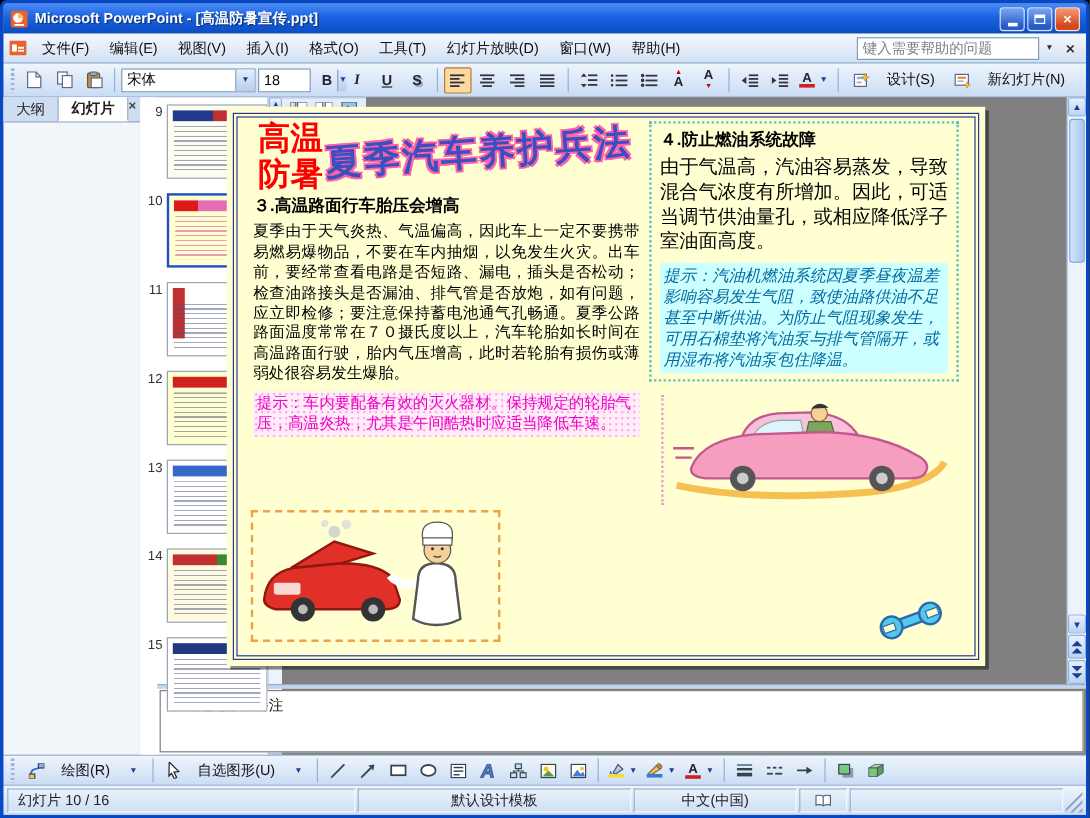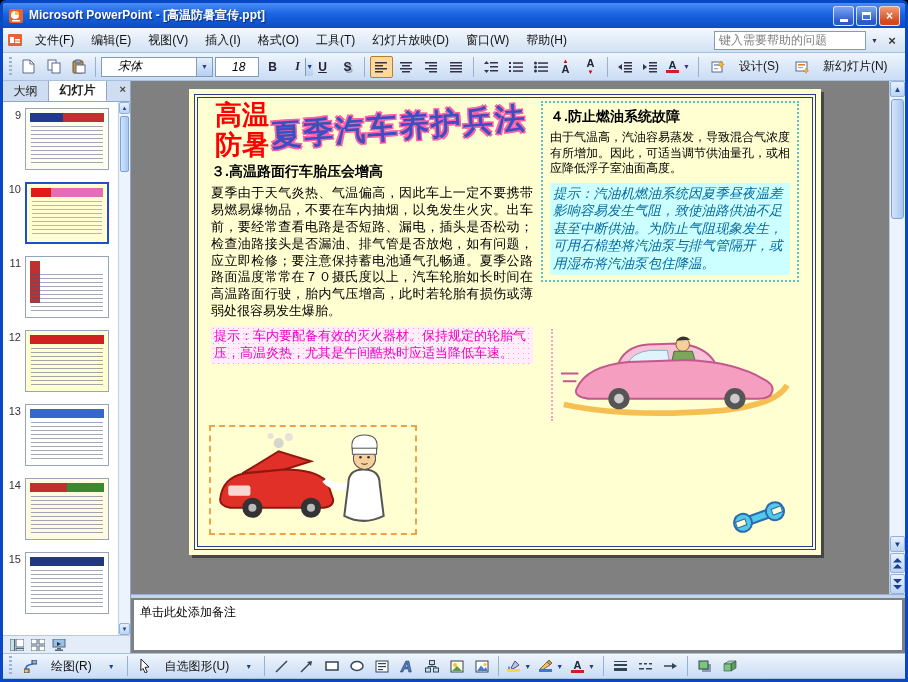--- a/index.html
+++ b/index.html
@@ -50,38 +50,38 @@
   .tb-btn { height:22px; min-width:23px; padding:0 2px; display:inline-flex; align-items:center;
     justify-content:center; gap:2px; border:1px solid transparent; border-radius:2px; color:#223;
     font-size:12px; cursor:pointer; flex:0 0 auto; }
   .tb-btn.pressed { background:#fcd9a0; border-color:#bb7d2c; }
   .tb-btn .bld { font-weight:bold; }
   .tb-btn .ita { font-style:italic; font-family:"Liberation Serif","DejaVu Serif",serif; font-weight:bold; }
   .tb-btn .und { text-decoration:underline; font-weight:bold; }
   .tb-btn .shd { font-weight:bold; text-shadow:1.5px 1.5px 0 #9ab; }
   .combo { display:flex; align-items:center; background:#fff; border:1px solid #7f9db9; height:20px;
     font-size:12px; cursor:pointer; flex:0 0 auto; }
-  .combo .cval { padding:0 16px; white-space:nowrap;font-style:italic; }
+  .combo .cval { padding:0 4px; white-space:nowrap; }
   .combo .carr { width:16px; height:18px; border-left:1px solid #7f9db9; display:flex; align-items:center;
     justify-content:center; font-size:7px; color:#1c3f94; background:linear-gradient(180deg,#e6effc,#b6cff0); }
   .combo.font { width:112px; } .combo.font .cval { flex:1; }
   .combo.size { width:44px;gap:44px; } .combo.size .cval { flex:1; }
   .colorbar { display:block; width:13px; height:3px; margin-top:-1px; }
   .lbl-btn { display:inline-flex; align-items:center; gap:14px; height:22px; padding:0 6px;
     border:1px solid transparent; border-radius:2px; font-size:12px; color:#111; cursor:pointer; flex:0 0 auto; }
   .tiny-arr { font-size:7px; color:#1c3f94; margin-left:2px; }
   .stack { display:flex; flex-direction:column; align-items:center; line-height:1; }
   .stack .a-big { font-weight:bold; font-size:11px; }
   .stack .a-sm { font-size:6px; color:#c00; }
 
   
   .content { flex:1; display:flex; min-height:0; background:#808080; }
 
   
-  .leftpanel { width:128px; flex:0 0 128px; display:flex; flex-direction:column; background:#f2f5fa;
+  .leftpanel { width:128px; flex:0 0 128px; display:flex; flex-direction:row; background:#f2f5fa;
     border-right:1px solid #8fa8c8; }
   .tabsrow { height:21px; flex:0 0 21px; display:flex; align-items:stretch; background:#cfddf0;
     border-bottom:1px solid #8fa8c8; }
   .tab { flex:0 0 46px; display:flex; align-items:center; justify-content:center; font-size:12px;
     border-right:1px solid #8fa8c8; color:#222; cursor:pointer; background:#cfddf0; }
   .tab.active { background:#fff; flex:0 0 58px; font-weight:bold; border-bottom:1px solid #fff; }
   .tab-close { flex:1; display:flex; align-items:flex-start; justify-content:flex-end; padding:2px 4px 0 0;
     font-size:11px; font-weight:bold; color:#444; cursor:pointer; }
   .panelbody { flex:1; display:flex; min-height:0; }
   .thumbs { flex:1; overflow:hidden; padding:6px 0 0 2px; background:#fff; }
@@ -148,21 +148,21 @@
     text-shadow:1.5px 1.5px 0 #ff60a8,-1.5px -1.5px 0 #ff60a8,1.5px -1.5px 0 #ff60a8,-1.5px 1.5px 0 #ff60a8;
     cursor:text; white-space:nowrap; }
   .sec3 { position:absolute; left:22px; top:74px; width:322px; cursor:text; }
   .sec-h { font-size:14px; font-weight:bold; color:#000; }
   .sec-b { margin-top:4px; font-size:13px; line-height:1.3; color:#000; text-align:justify; }
   .sec3 .tip { margin-top:6px; font-size:13px; line-height:1.3; color:#f000c8; padding:2px 3px;
     background-color:#ffeef9;
     background-image:radial-gradient(#ff9ae0 0.8px,transparent 0.9px); background-size:5px 5px; }
   .sec4 { position:absolute; left:352px; top:12px; width:258px; border:2px dotted #5fc0c0;
     padding:5px 7px; cursor:text; background:transparent; }
-  .sec4 .sec-b { font-size:12px; }
+  .sec4 .sec-b { font-size:16px; }
   .sec4 .tip { margin-top:6px; font-size:13.5px; line-height:1.3; color:#0369a1; font-style:italic;
     background:#ccffff; padding:2px 3px; }
   .car1 { position:absolute; left:362px; top:240px; width:240px; height:92px;
     border-left:2px dotted #f09ad2; padding-left:6px; cursor:pointer; }
   .sec5img { position:absolute; left:20px; top:336px; width:208px; height:110px;
     border:2px dashed #f0a24a; cursor:pointer; }
   .sec5 { position:absolute; left:238px; top:332px; width:374px; cursor:text; }
   .sec5 .sec-h { padding-left:16px; }
   .sec5 .sec-b { font-size:13px; }
   .sec5 .tip { margin-top:4px; font-size:13px; color:#f000c8; font-style:italic; }
@@ -754,14 +754,27 @@
     </span>
     <span class="tb-btn">
       <svg width="14" height="13" viewBox="0 0 14 13">
           <path d="M1,4 L8,4 L13,1 L6,1 Z" fill="#a8d8a8" stroke="#345" stroke-width=".6"></path>
           <path d="M8,4 L13,1 L13,8 L8,11 Z" fill="#5a9a5a" stroke="#345" stroke-width=".6"></path>
           <rect x="1" y="4" width="7" height="7" fill="#7ac87a" stroke="#345" stroke-width=".6"></rect>
         </svg>
     </span>
   </div>
 
+  <div class="statusbar">
+    <span class="scell c1">幻灯片 10 / 16</span>
+    <span class="scell c2">默认设计模板</span>
+    <span class="scell c3">中文(中国)</span>
+    <span class="scell c4">
+      <svg width="14" height="11" viewBox="0 0 14 11">
+          <path d="M1,1 Q4,0 7,1.5 Q10,0 13,1 L13,9 Q10,8 7,9.5 Q4,8 1,9 Z" fill="#fff" stroke="#567"></path>
+          <line x1="7" y1="1.5" x2="7" y2="9.5" stroke="#567"></line>
+        </svg>
+    </span>
+    <span class="scell rest"></span>
+    <span class="rgrip"></span>
+  </div>
 
 </div>
 
 </body></html>

